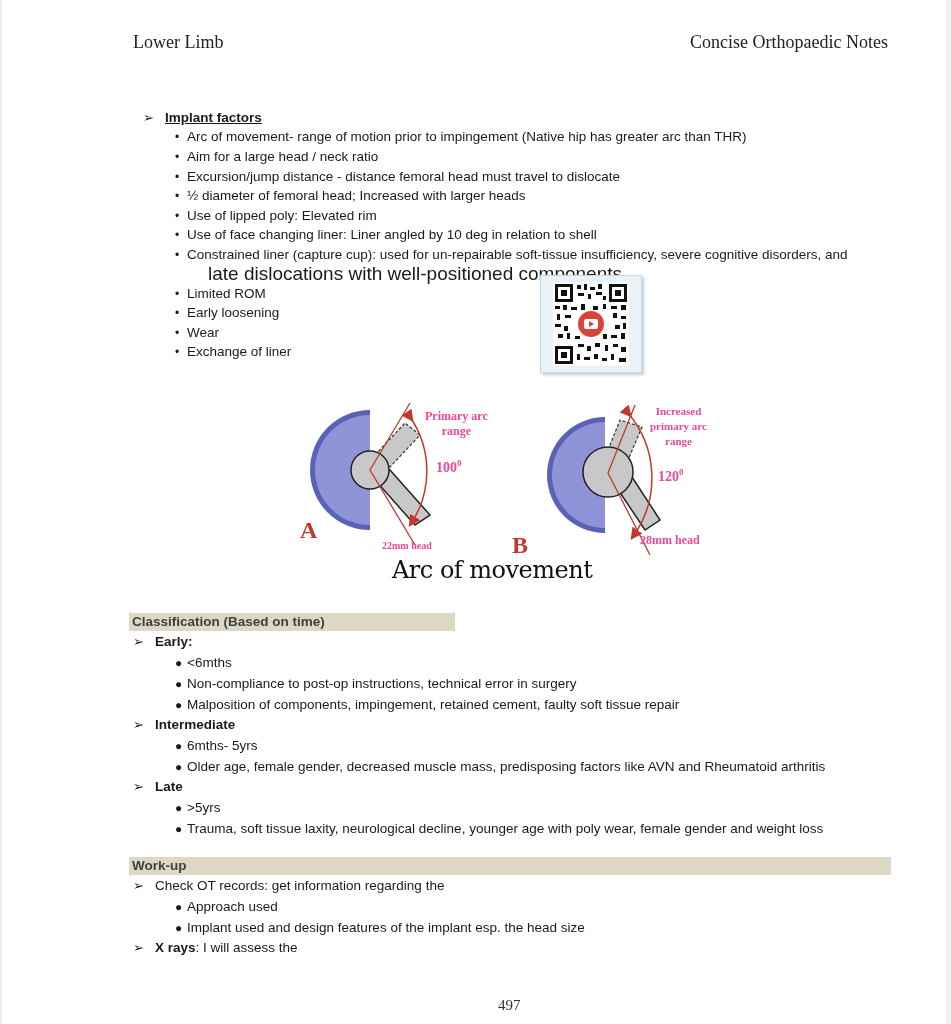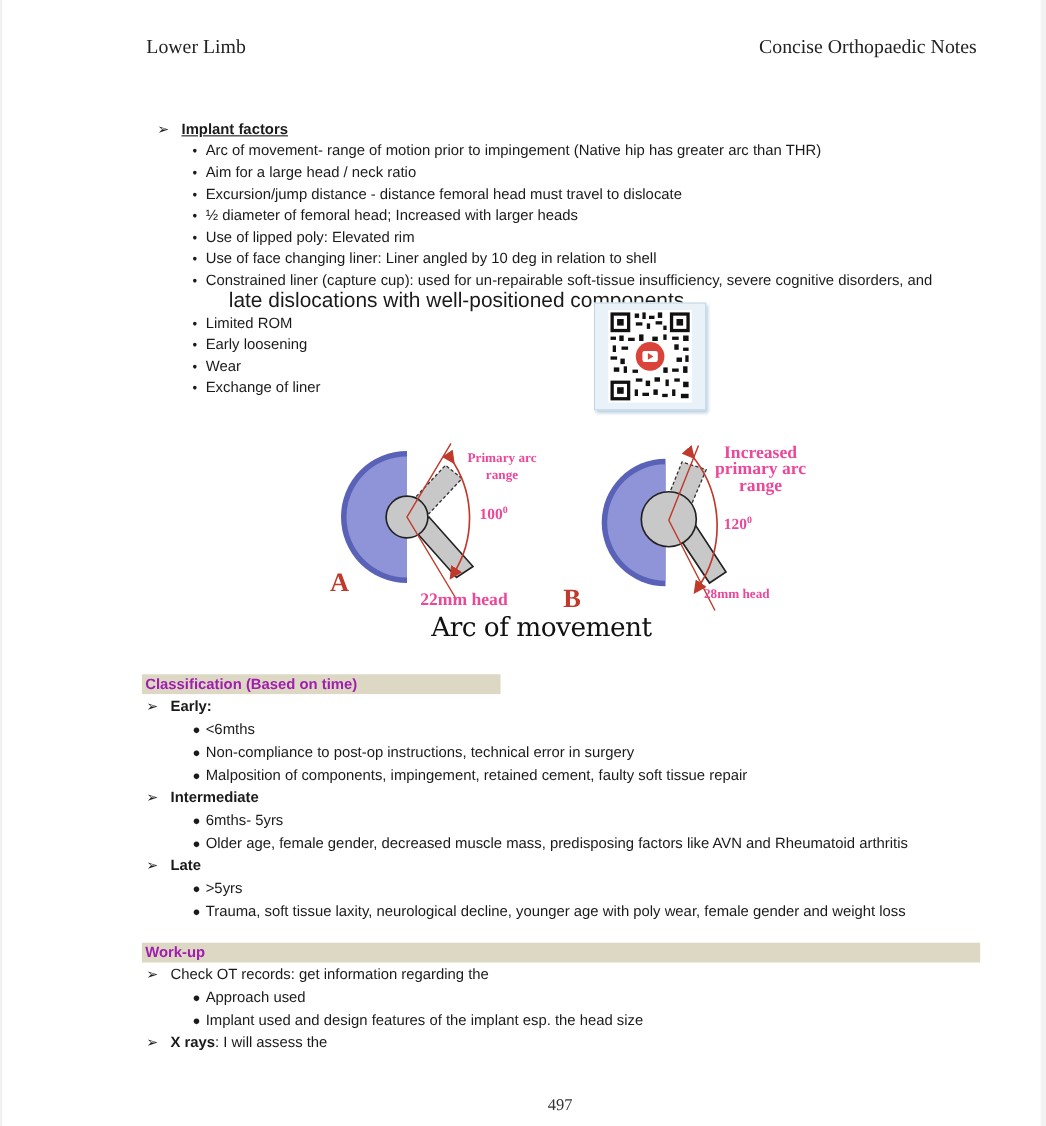--- a/index.html
+++ b/index.html
@@ -21,21 +21,21 @@
     .bullet-item {
       position: absolute; font-size: 13.5px; line-height: 18px; display: flex;
     }
     .bullet-glyph { display: inline-block; width: 12px; font-size: 12px; }
     .bold { font-weight: bold; }
     .underline { text-decoration: underline; }
     .cont { position: absolute; font-size: 19px; line-height: 18px; }
 
     .section-bar {
       position: absolute; left: 129px; background: #dcd8c4; font-weight: bold; font-size: 13.5px;
-      line-height: 18px; padding-left: 3px; color: #a21caf;
+      line-height: 18px; padding-left: 3px; color: #404040;
     }
 
     .qr-box {
       position: absolute; left: 540px; top: 275px; width: 100px; height: 96px;
       background: #e9f2f8; border: 1px solid #c6d8e6; box-shadow: 2px 2px 3px #b9cfe0;
     }
     .qr-inner { position: absolute; left: 12px; top: 6px; width: 76px; height: 84px; background: #fff; }
 
     .figure-title {
       position: absolute; left: 392px; top: 556px; font-family: "DejaVu Serif", serif;
@@ -203,23 +203,23 @@
   </svg>
 
   <div class="fig-label" style="left:425px; top:409px; font-size:12px;">
     <div>Primary arc</div>
     <div>range</div>
   </div>
   <div class="fig-label" style="left:436px; top:456px; font-size:14px;">
     <span>100</span><sup style="font-size:9px;">0</sup>
   </div>
   <div class="fig-letter" style="left:300px; top:517px;">A</div>
-  <div class="fig-label" style="left:382px; top:538px; font-size:16px;">22mm head</div>
-
-  <div class="fig-label" style="left:650px; top:404px; font-size:16px;">
+  <div class="fig-label" style="left:382px; top:538px; font-size:10px;">22mm head</div>
+
+  <div class="fig-label" style="left:650px; top:404px; font-size:11px;">
     <div>Increased</div>
     <div>primary arc</div>
     <div>range</div>
   </div>
   <div class="fig-label" style="left:658px; top:465px; font-size:14px;">
     <span>120</span><sup style="font-size:9px;">0</sup>
   </div>
   <div class="fig-letter" style="left:512px; top:532px;">B</div>
   <div class="fig-label" style="left:640px; top:533px; font-size:12px;">28mm head</div>
 

